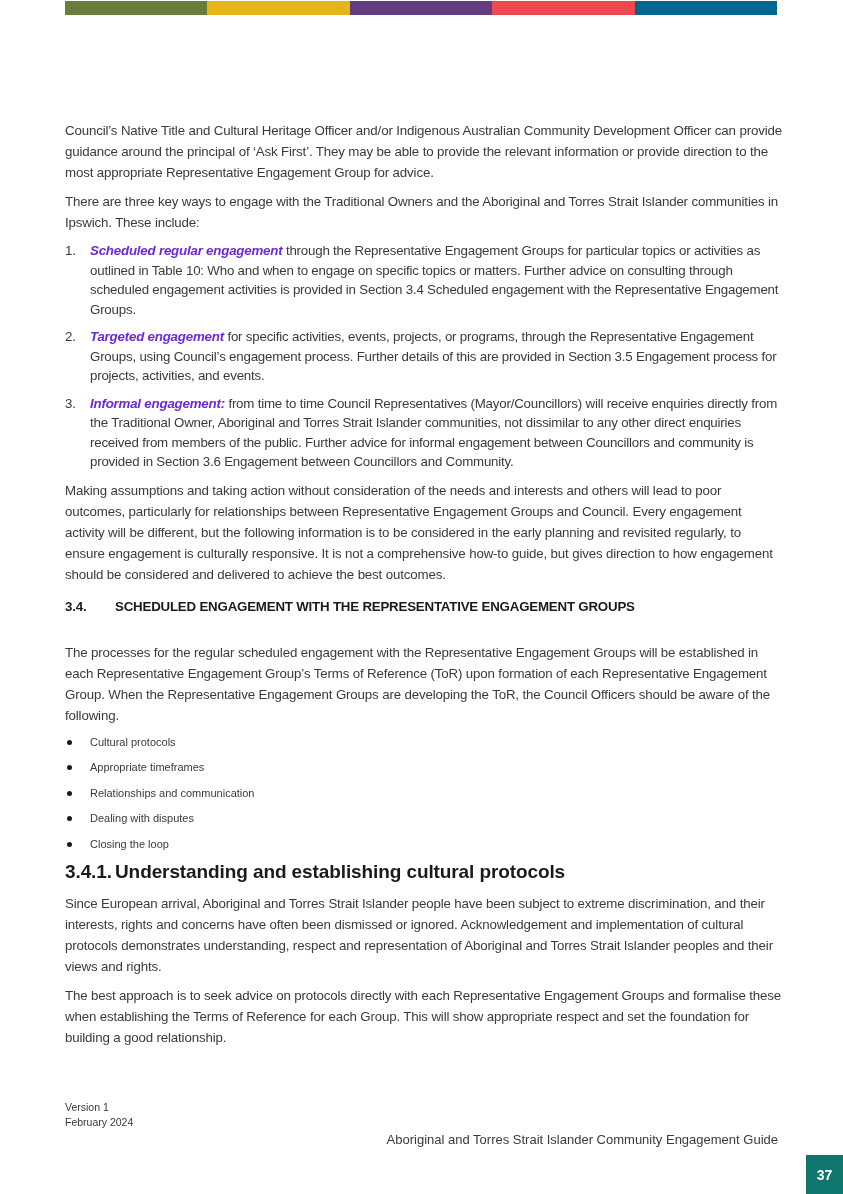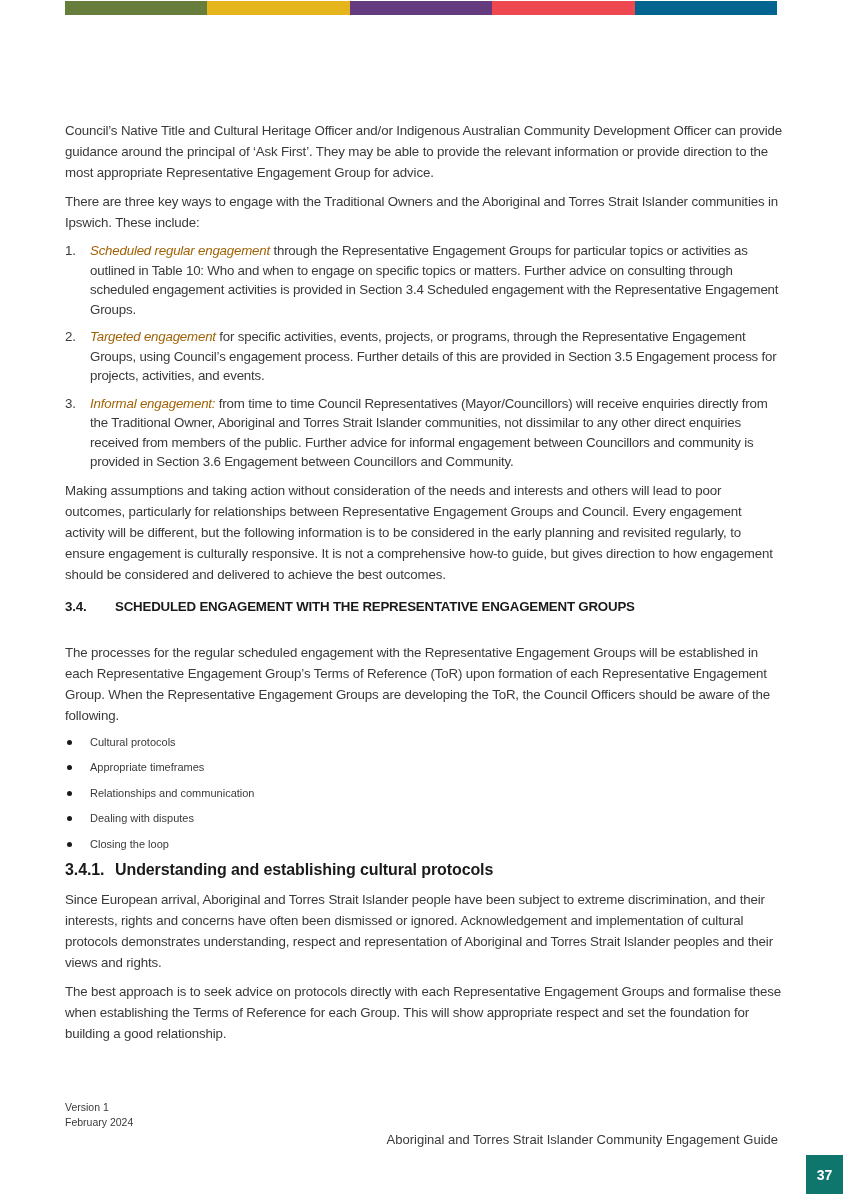--- a/index.html
+++ b/index.html
@@ -8,24 +8,24 @@
     font-family: "Liberation Sans", sans-serif; color: #3a3a3a;
   }
   .topbar { position: absolute; left: 65px; top: 1px; width: 712px; height: 14px; display: flex; }
   .topbar .seg { flex: 1; height: 14px; }
   .content { position: absolute; left: 65px; top: 120px; width: 718px; }
   p { margin: 0; font-size: 13.3px; line-height: 21px; letter-spacing: -0.15px; }
   .para { margin-bottom: 8px; }
   ol.ways { list-style: none; margin: 0 0 6px 0; padding: 0; }
   ol.ways li { position: relative; padding-left: 25px; margin-bottom: 8px; font-size: 13.3px; line-height: 19.5px; letter-spacing: -0.2px; }
   ol.ways li .num { position: absolute; left: 0; top: 0; }
-  ol.ways li .lead { font-weight: normal; font-style: italic; color: #a16207; }
+  ol.ways li .lead { font-weight: bold; font-style: italic; color: #6d28d9; }
   h2.sec { font-size: 13.3px; font-weight: bold; color: #1a1a1a; margin: 14px 0 28px 0; display: flex; letter-spacing: -0.2px; }
   h2.sec .no { width: 50px; }
-  h3.sub { font-size: 16px; font-weight: bold; color: #1a1a1a; margin: 0 0 10px 0; display: flex; letter-spacing: -0.1px; }
+  h3.sub { font-size: 19px; font-weight: bold; color: #1a1a1a; margin: 0 0 10px 0; display: flex; letter-spacing: -0.1px; }
   h3.sub .no { width: 50px; }
   ul.bul { list-style: none; margin: 0 0 6px 0; padding: 0; }
   ul.bul li { position: relative; padding-left: 25px; font-size: 11px; line-height: 17px; margin-bottom: 8.5px; }
   ul.bul li .dot { position: absolute; left: 2px; top: 6px; width: 5px; height: 5px; border-radius: 50%; background: #1a1a1a; }
   .footer-left { position: absolute; left: 65px; top: 1100px; font-size: 10.5px; line-height: 15px; color: #3a3a3a; }
   .footer-right { position: absolute; right: 65px; top: 1132px; font-size: 13px; line-height: 15px; color: #3a3a3a; }
   .pagenum { position: absolute; left: 806px; top: 1155px; width: 37px; height: 39px; background: #0f766e; color: #fff; font-weight: bold; font-size: 14px; display: flex; align-items: center; justify-content: center; }
 </style>
 </head>
 <body>

